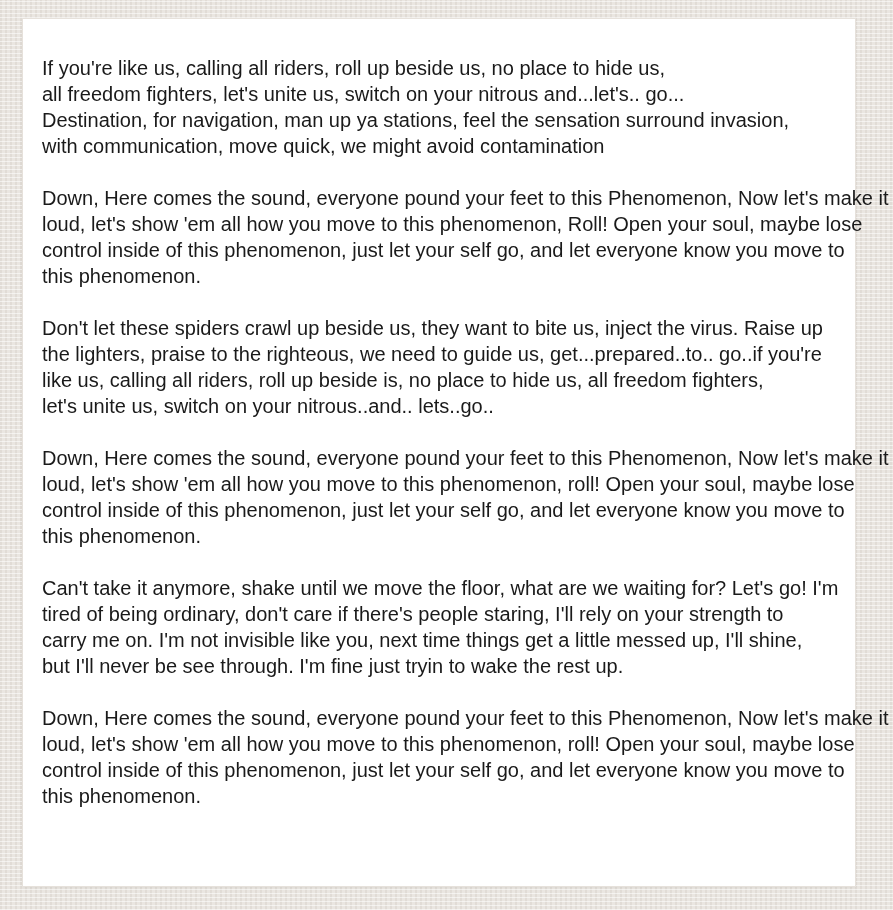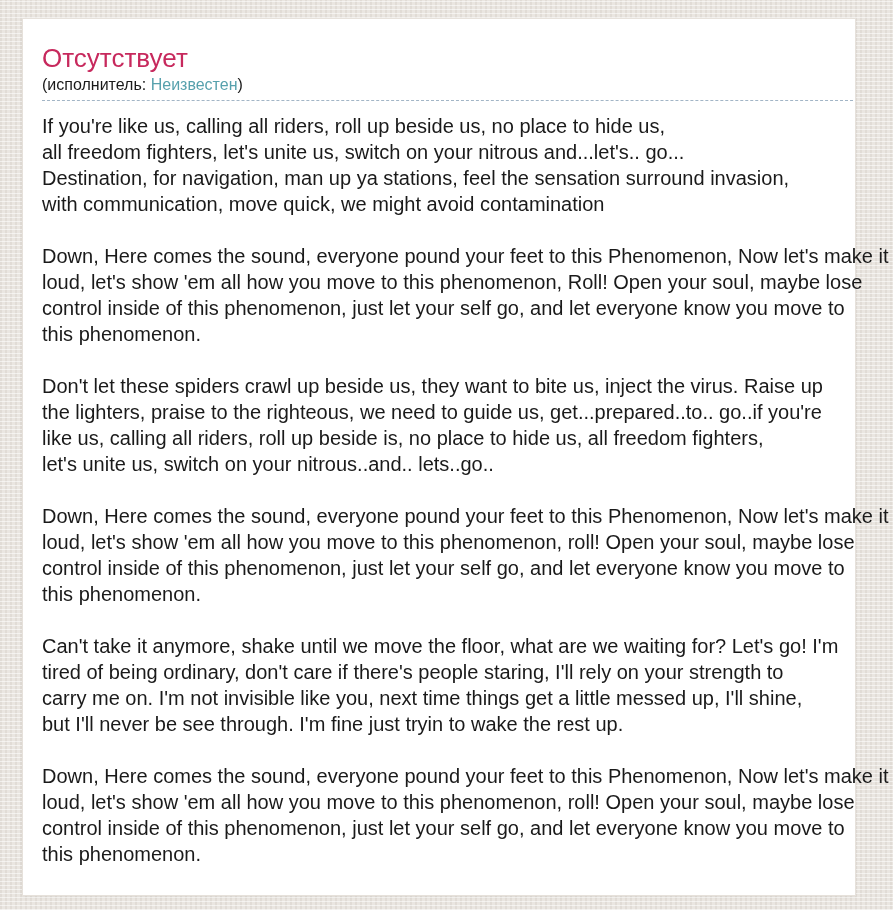--- a/index.html
+++ b/index.html
@@ -63,24 +63,20 @@
     line-height: 26px;
     color: var(--color-body-text, #1a1a1a);
     white-space: pre;       
     overflow: visible;
   }
 </style>
 </head>
 <body>
 
 <div class="content-card">
-  <div class="song-header">
-    <h1 class="song-title">Отсутствует</h1>
-    <div class="artist-line"><span>(исполнитель: </span><a class="artist-link">Неизвестен</a><span>)</span></div>
-  </div>
   <div class="lyrics-text">If you're like us, calling all riders, roll up beside us, no place to hide us,
 all freedom fighters, let's unite us, switch on your nitrous and...let's.. go...
 Destination, for navigation, man up ya stations, feel the sensation surround invasion,
 with communication, move quick, we might avoid contamination
 
 Down, Here comes the sound, everyone pound your feet to this Phenomenon, Now let's make it
 loud, let's show 'em all how you move to this phenomenon, Roll! Open your soul, maybe lose
 control inside of this phenomenon, just let your self go, and let everyone know you move to
 this phenomenon.
 

